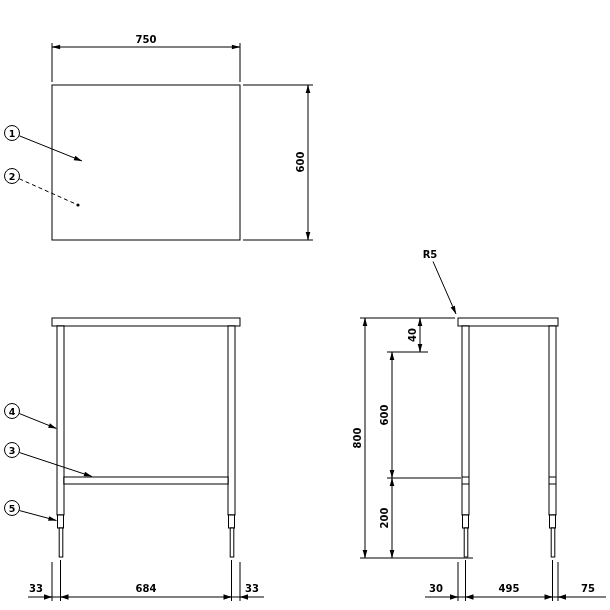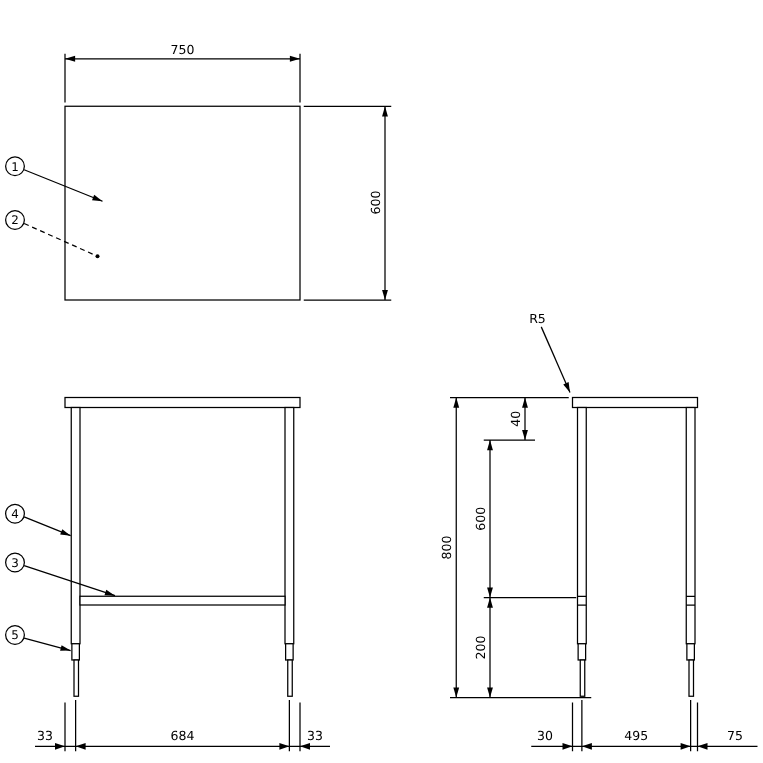--- a/index.html
+++ b/index.html
@@ -1,17 +1,17 @@
 <!DOCTYPE html>
 <html style="--stroke: #000000; --bg: #ffffff;"><head>
 <meta charset="utf-8">
 <style>
   html,body{margin:0;padding:0;}
   body{width:610px;height:610px;background:#fff;overflow:hidden;}
-  .sheet{position:relative;width:610px;height:610px;background:var(--bg,#fff);}
+  .sheet{position:relative;width:610px;height:610px;background:var(--bg,#fff);font-weight:bold;}
   svg{display:block;}
   svg line{stroke:var(--stroke,#000);stroke-width:1;fill:none;}
   svg rect{fill:#fff;stroke:var(--stroke,#000);stroke-width:1;}
   svg circle.bubble{fill:#fff;stroke:var(--stroke,#000);stroke-width:1;}
   svg circle.dot{fill:var(--stroke,#000);stroke:none;}
   svg polygon.arrowpoly{fill:var(--stroke,#000);stroke:none;}
   svg marker path{fill:var(--stroke,#000);stroke:none;}
   svg text{fill:var(--stroke,#000);font-family:"DejaVu Sans","Liberation Sans",sans-serif;}
   .dim{font-size:10px;text-anchor:middle;}
   .callout-num{font-size:9.5px;text-anchor:middle;}

